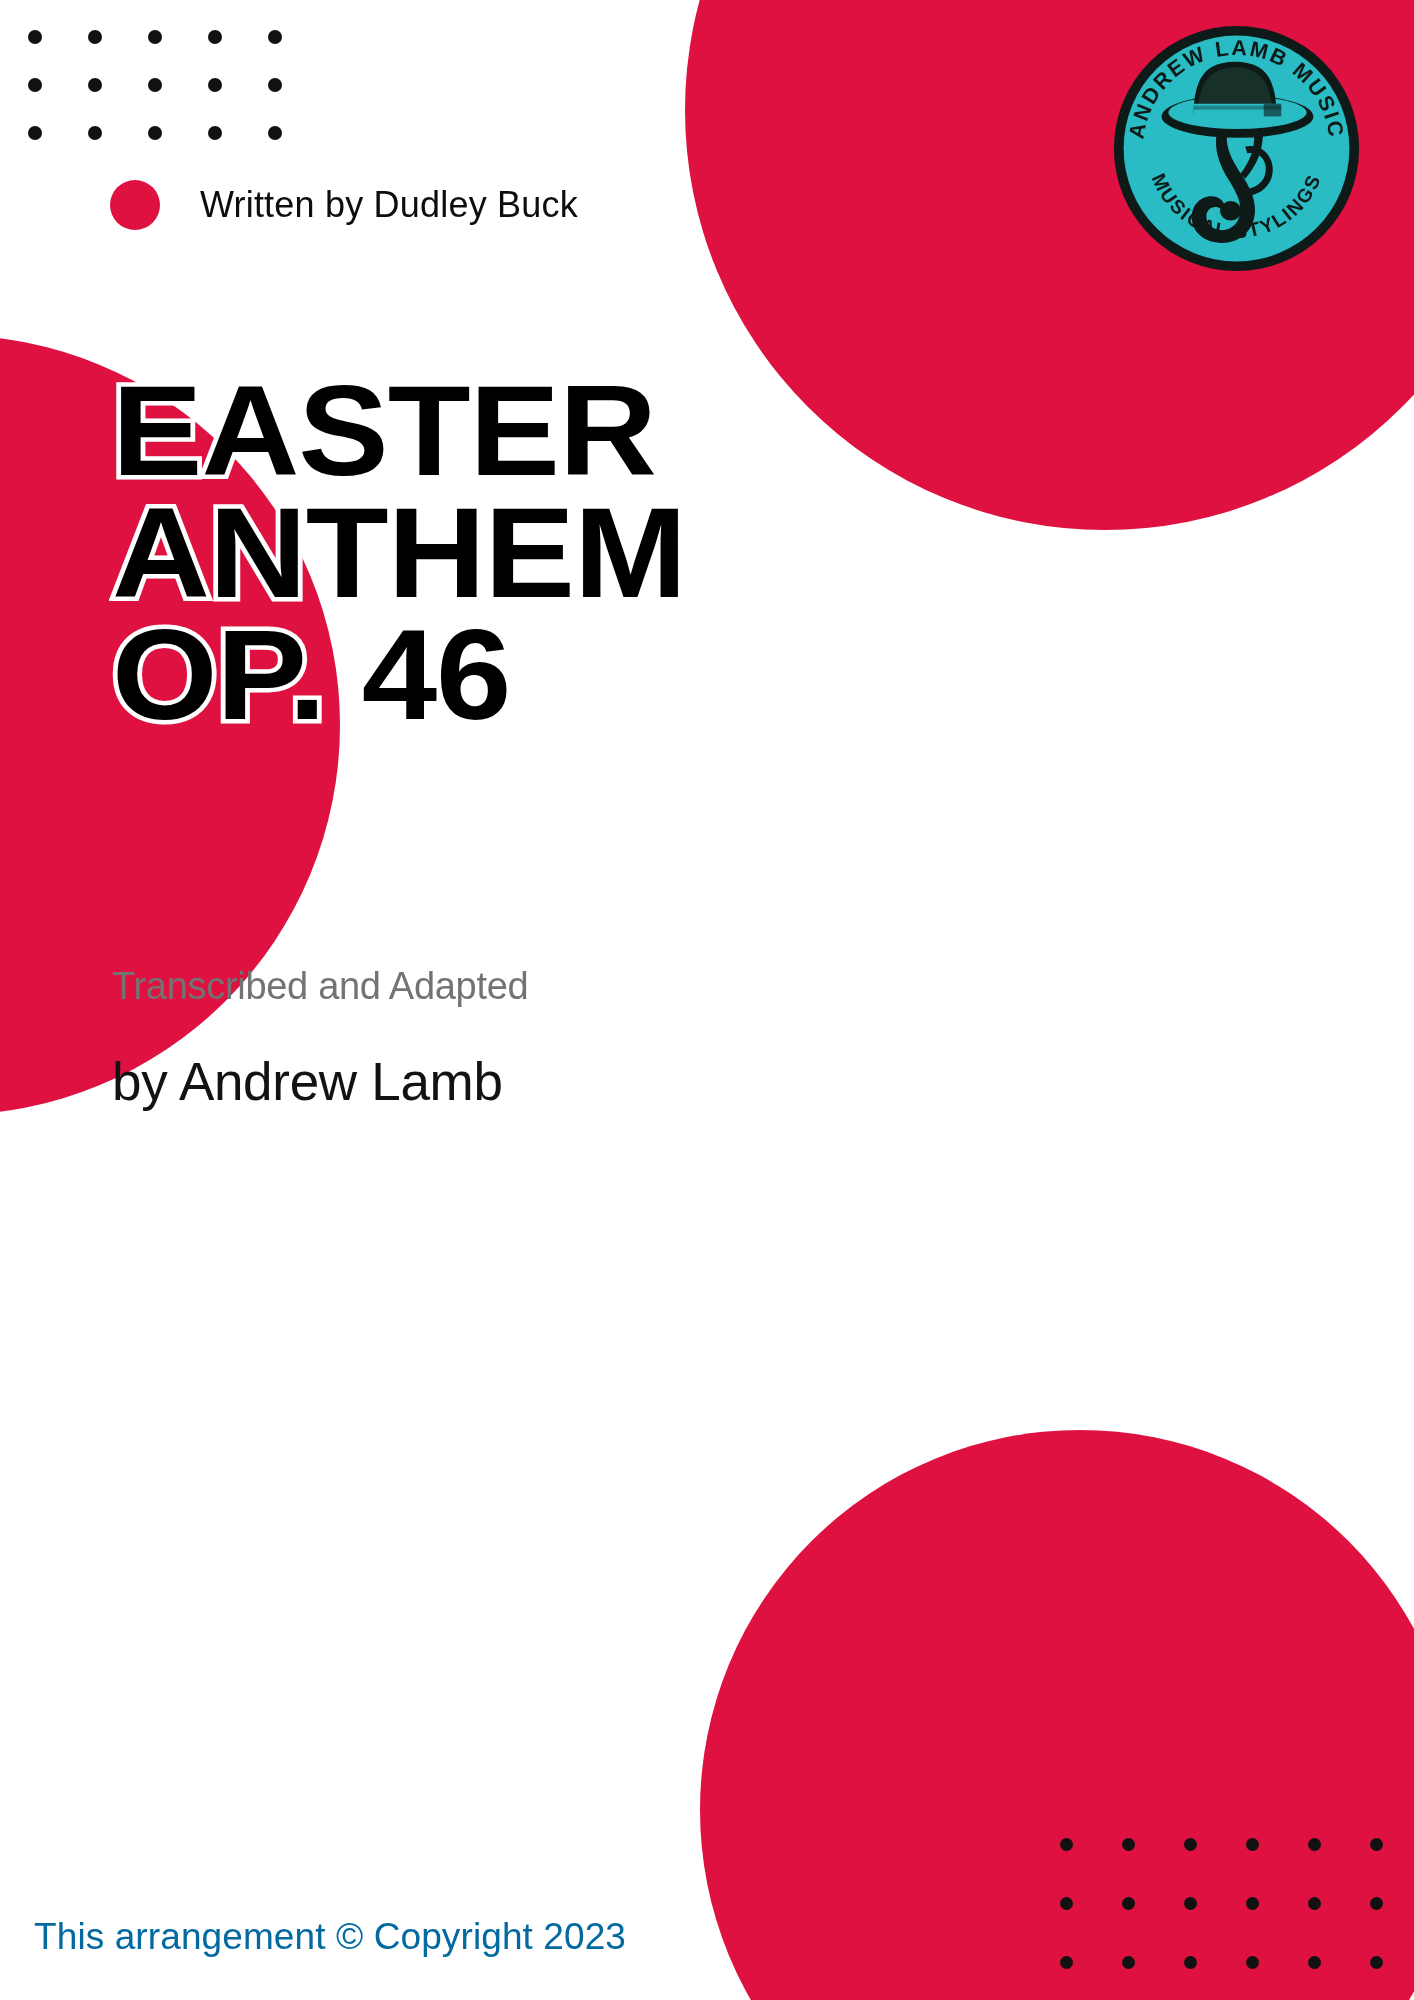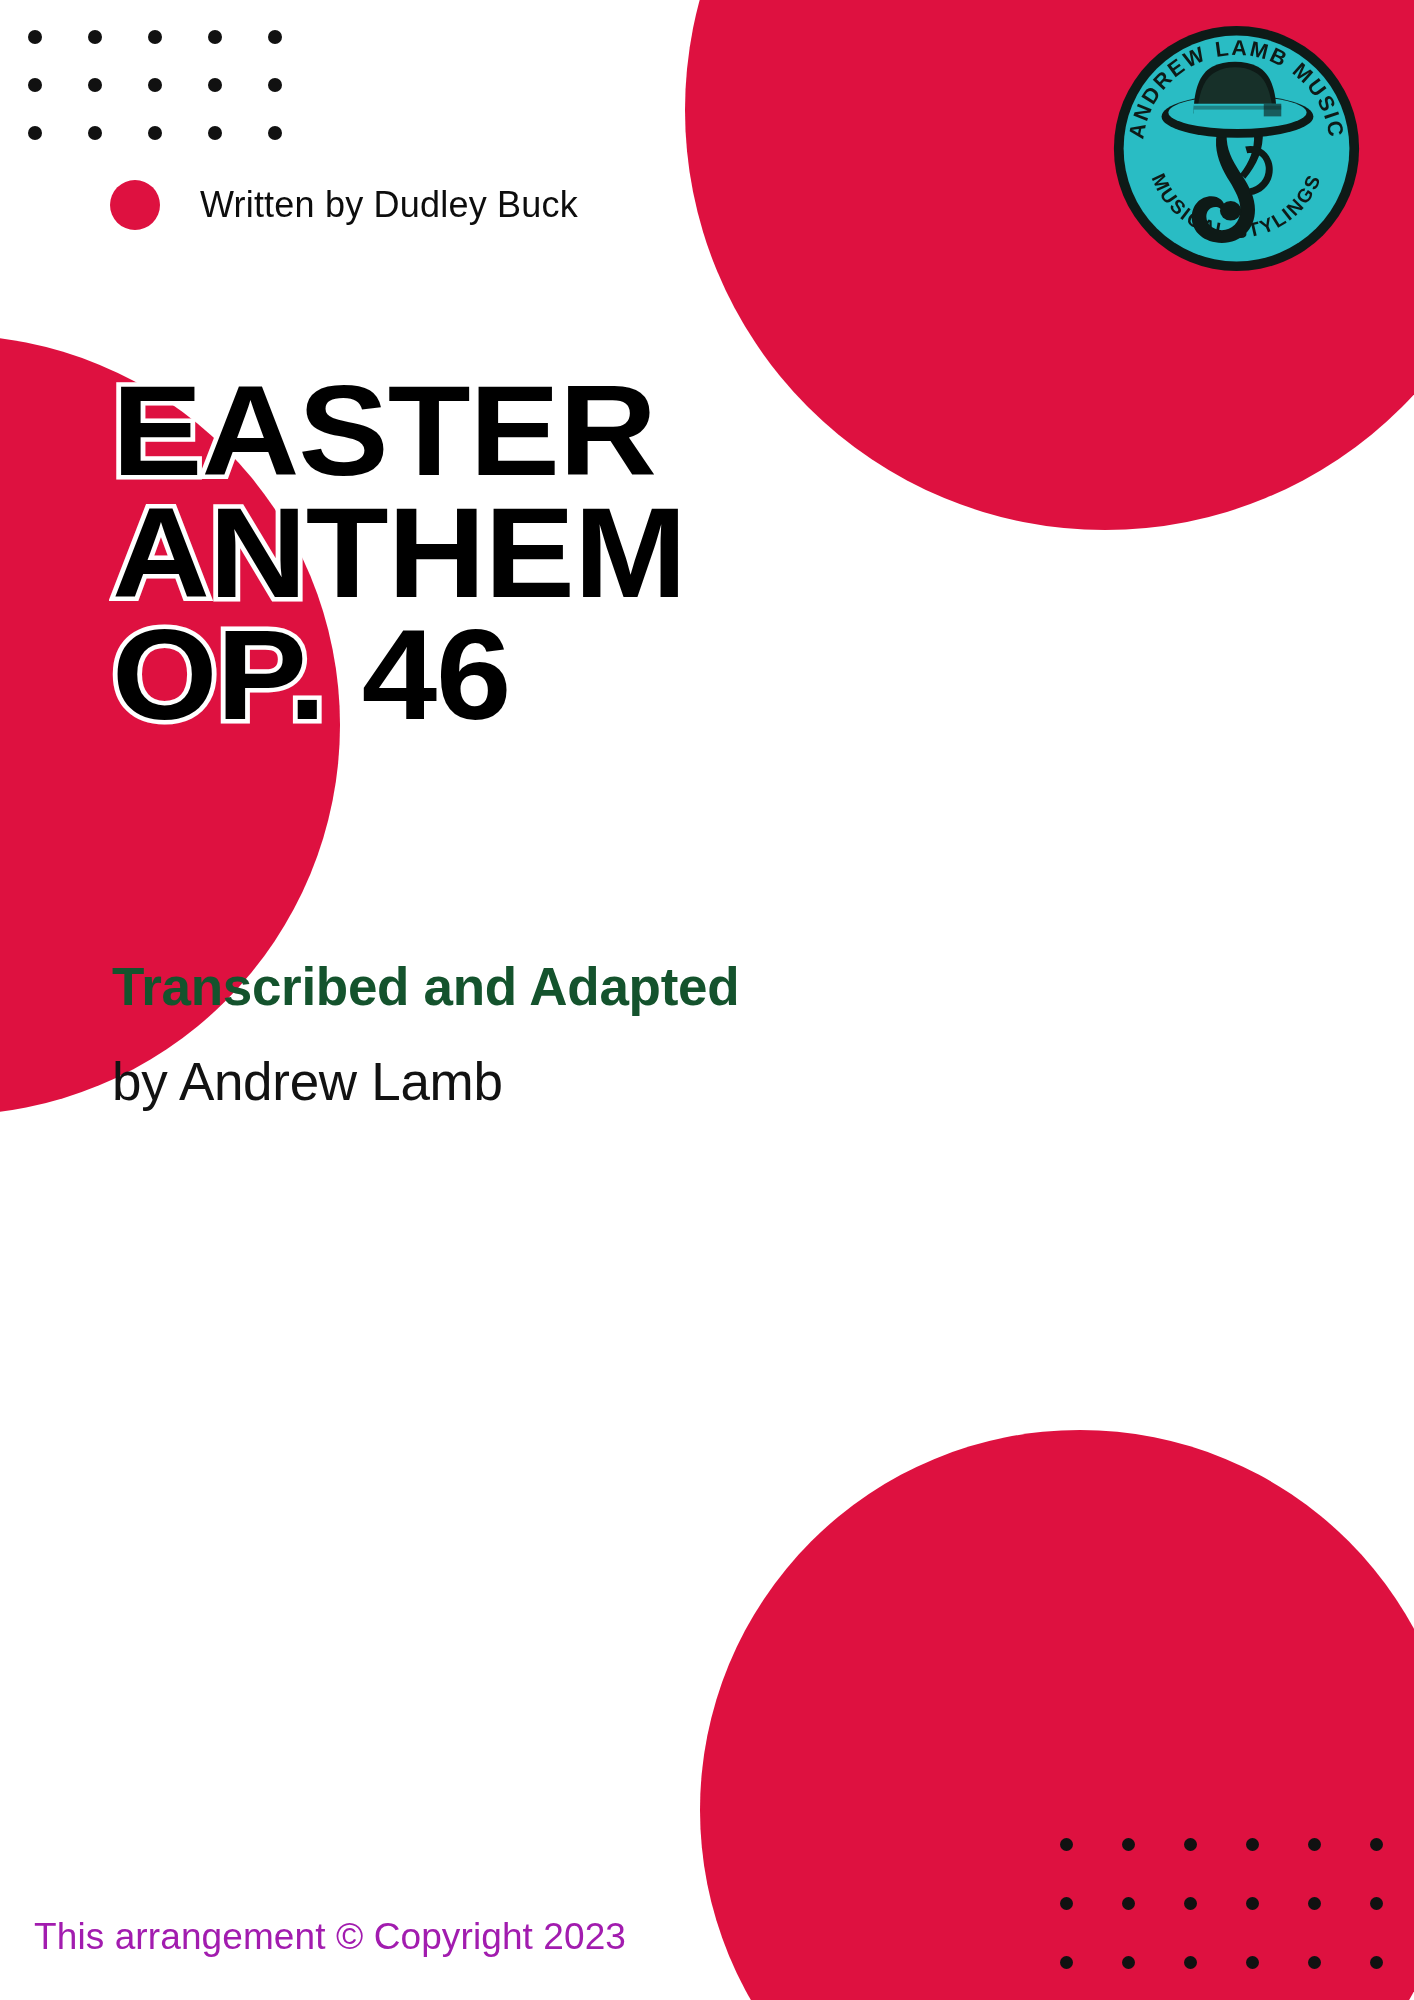--- a/index.html
+++ b/index.html
@@ -102,44 +102,44 @@
     transform-origin:left center;
   }
 
   
   #subtitle-block {
     position:absolute;
     left:112px; top:955px;
     z-index:5;
   }
   .subtitle-line {
-    font-size:53px;
+    font-size:38px;
     line-height:63px;
-    font-weight:700;
-    color:#14532d;
+    font-weight:400;
+    color:#737373;
     letter-spacing:-0.3px;
     white-space:nowrap;
   }
   #arranger-line {
     margin-top:32px;
     font-size:53px;
     line-height:63px;
     font-weight:300;
     color:#121212;
     letter-spacing:-0.3px;
     white-space:nowrap;
   }
 
   
   #copyright-text {
     position:absolute;
     left:34px; top:1916px;
     font-size:37px;
     font-weight:400;
-    color:#a21caf;
+    color:#0369a1;
     letter-spacing:0.1px;
     white-space:nowrap;
     z-index:7;
   }
 </style>
 </head>
 <body>
 
 <div id="page">
 

